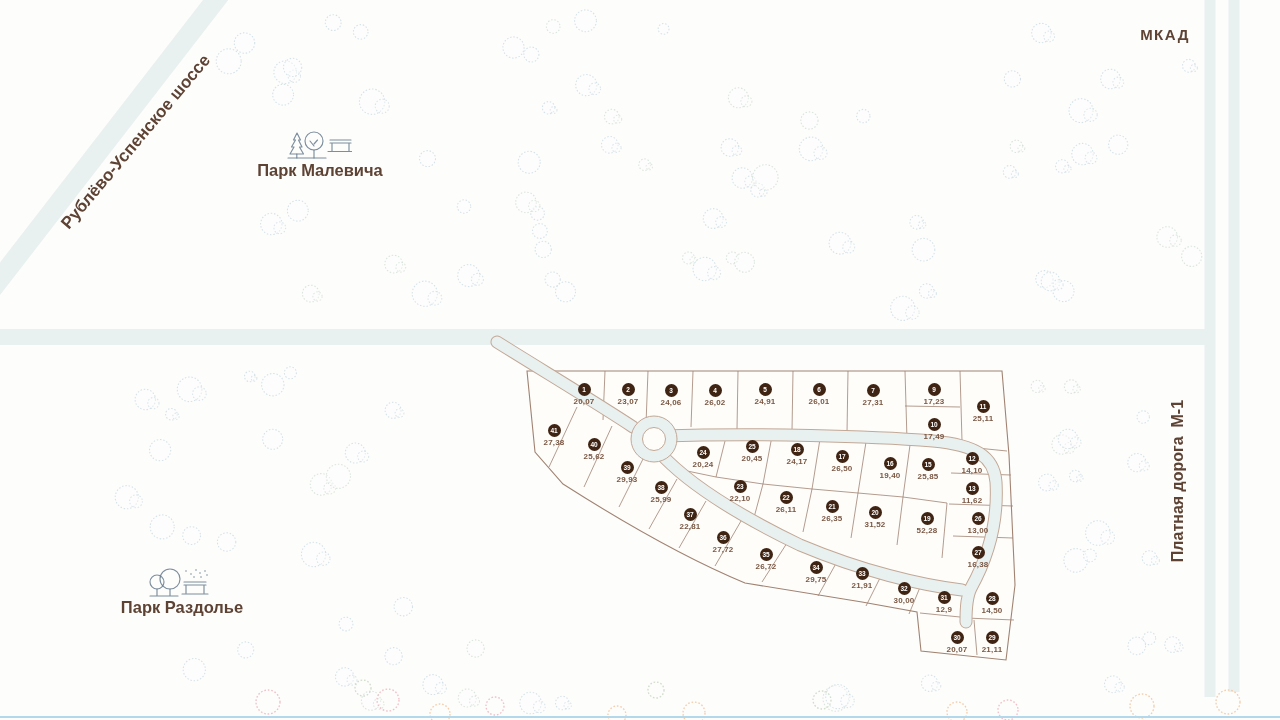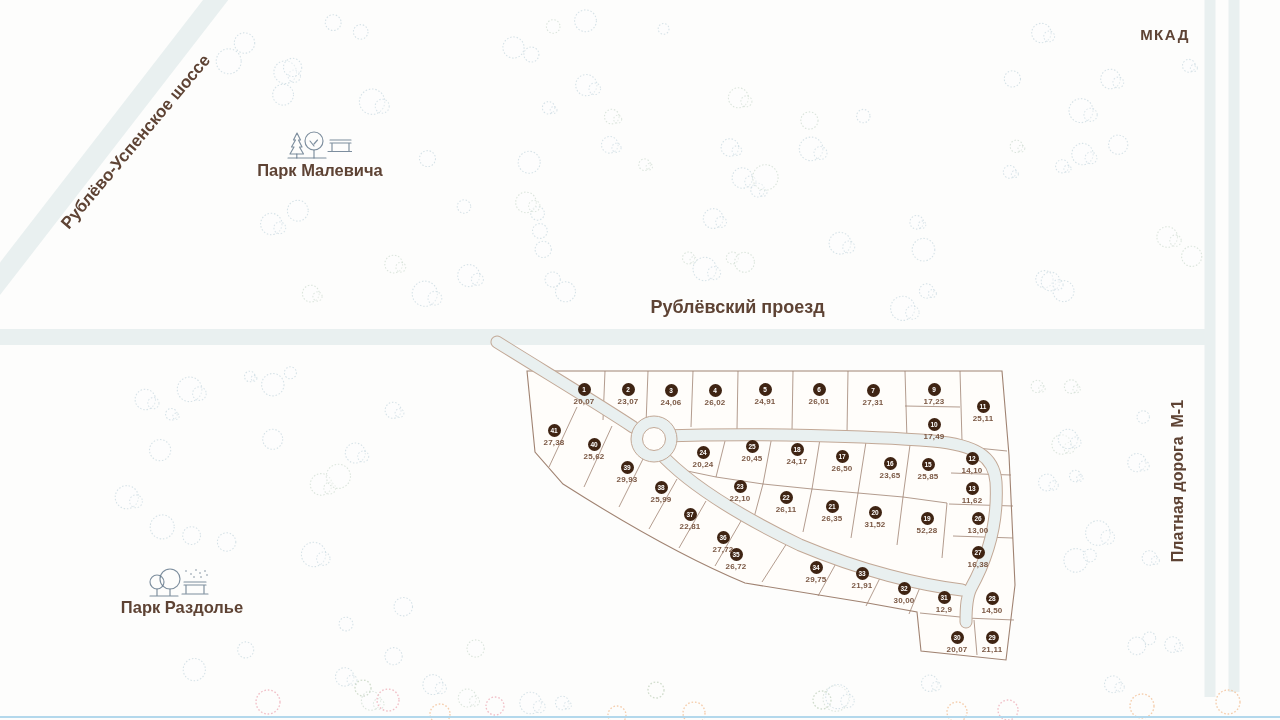--- a/index.html
+++ b/index.html
@@ -305,21 +305,21 @@
       <div class="plot" style="left: 972px; top: 482px;">
         <div class="badge">13</div>
         <div class="area">11,62</div>
       </div>
       <div class="plot" style="left: 928px; top: 458px;">
         <div class="badge">15</div>
         <div class="area">25,85</div>
       </div>
       <div class="plot" style="left: 890px; top: 457px;">
         <div class="badge">16</div>
-        <div class="area">23,65</div>
+        <div class="area">19,40</div>
       </div>
       <div class="plot" style="left: 842px; top: 450px;">
         <div class="badge">17</div>
         <div class="area">26,50</div>
       </div>
       <div class="plot" style="left: 797px; top: 443px;">
         <div class="badge">18</div>
         <div class="area">24,17</div>
       </div>
       <div class="plot" style="left: 927px; top: 512px;">
@@ -379,21 +379,21 @@
         <div class="area">30,00</div>
       </div>
       <div class="plot" style="left: 862px; top: 567px;">
         <div class="badge">33</div>
         <div class="area">21,91</div>
       </div>
       <div class="plot" style="left: 816px; top: 561px;">
         <div class="badge">34</div>
         <div class="area">29,75</div>
       </div>
-      <div class="plot" style="left: 736px; top: 548px;">
+      <div class="plot" style="left: 766px; top: 548px;">
         <div class="badge">35</div>
         <div class="area">26,72</div>
       </div>
       <div class="plot" style="left: 723px; top: 531px;">
         <div class="badge">36</div>
         <div class="area">27,72</div>
       </div>
       <div class="plot" style="left: 690px; top: 508px;">
         <div class="badge">37</div>
         <div class="area">22,81</div>
@@ -411,21 +411,20 @@
         <div class="area">25,62</div>
       </div>
       <div class="plot" style="left: 554px; top: 424px;">
         <div class="badge">41</div>
         <div class="area">27,38</div>
       </div>
     </div>
 
   <div class="lbl lbl-mkad">МКАД</div>
   <div class="lbl lbl-rus">Рублёво-Успенское шоссе</div>
-  <div class="lbl lbl-proezd">Рублёвский проезд</div>
   <div class="lbl lbl-m1">Платная дорога  М-1</div>
 
   <svg class="park-icon" style="left:286px;top:127px;" width="66" height="34" viewBox="0 0 66 34">
     <path d="M4,27 L8,20 L5.5,20 L9.5,13 L7.5,13 L11,6 L14.5,13 L12.5,13 L16,20 L13.5,20 L17.5,27 Z"></path>
     <path d="M10.8,27 L10.8,31"></path>
     <circle cx="28" cy="14" r="9"></circle>
     <path d="M28,23 L28,31 M28,19 L24,14 M28,17 L31.5,13"></path>
     <path d="M2,31 L40,31"></path>
     <path d="M44,13 L65,13 M44,16 L65,16 M46,16 L46,24 M63,16 L63,24 M42,24.5 L66,24.5"></path>
   </svg>

